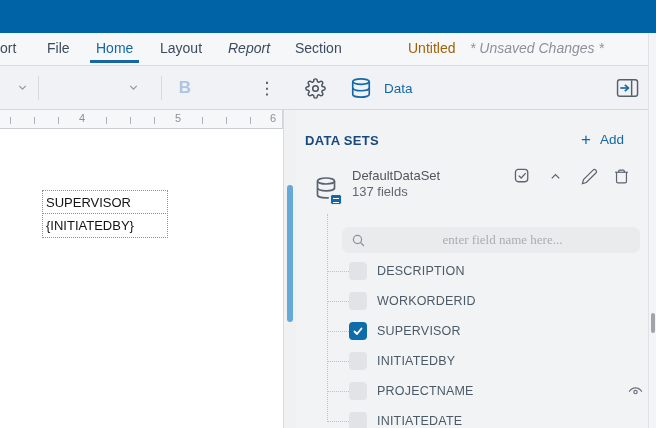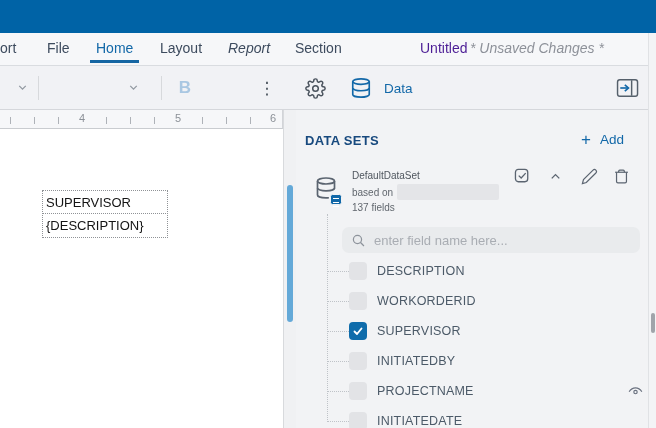--- a/index.html
+++ b/index.html
@@ -9,21 +9,21 @@
 
   
   .topbar { position:absolute; left:0; top:0; width:656px; height:33px; background:#0063a6; }
 
   
   .menubar { position:absolute; left:0; top:33px; width:656px; height:33px; background:#f6f7f9;
              border-bottom:1px solid #d9dce0; font-size:14px; color:#3d4b5e; }
   .menu-item { position:absolute; top:7px; cursor:default; white-space:nowrap; }
   .menu-item.active { color:#1268a8; }
   .menu-item.active::after { content:""; position:absolute; left:-6px; right:-6px; bottom:-7px; height:3px; background:#1566a3; }
-  .doc-title { position:absolute; top:7px; left:420px; color:#4c1d95; }
+  .doc-title { position:absolute; top:7px; left:408px; color:#a16207; }
   .unsaved { position:absolute; top:7px; left:470px; color:#8d9199; font-style:italic; }
 
   
   .toolbar { position:absolute; left:0; top:66px; width:656px; height:44px; background:#f1f2f5;
              border-bottom:1px solid #d5d7db; }
   .tb { position:absolute; display:flex; align-items:center; justify-content:center; }
   .tb-divider { position:absolute; top:10px; width:1px; height:24px; background:#d7d9dc; }
   .bold-btn { left:175px; top:10px; width:20px; height:24px; font-weight:bold; font-size:17px; color:#a9c7e2; }
   .overflow-btn { left:258px; top:9px; width:18px; height:26px; font-size:17px; color:#49525c; letter-spacing:0; }
   .gear-btn { left:303px; top:10px; width:24px; height:24px; }
@@ -52,29 +52,29 @@
   .panel-title { position:absolute; left:9px; top:23px; font-size:13px; font-weight:bold; color:#17497e; letter-spacing:.3px; }
   .add-btn { position:absolute; right:24px; top:21px; display:flex; align-items:center; gap:9px; color:#1268a8; cursor:pointer; }
   .add-plus { font-size:17px; line-height:17px; }
   .add-label { font-size:13.5px; }
 
   .dataset { position:absolute; left:0; top:56px; width:352px; height:60px; }
   .ds-icon { position:absolute; left:19px; top:10px; width:26px; height:30px; }
   .ds-badge { position:absolute; right:-1px; bottom:1px; width:12px; height:11px; background:#1268a8; border-radius:2.5px;
               border:1px solid #f2f3f5; }
   .ds-badge i { display:block; height:1.5px; background:#fff; margin:2.5px 2px 0 2px; }
-  .ds-text { position:absolute; left:56px; top:2px; font-size:10px; color:#61676e; line-height:15.5px; }
+  .ds-text { position:absolute; left:56px; top:2px; font-size:13px; color:#61676e; line-height:15.5px; }
   .ds-name { color:#4f565e; }
   .redacted { display:inline-block; width:102px; height:16px; background:#e4e5e8; border-radius:2px; vertical-align:-4px; margin-left:4px; }
   .ds-act { position:absolute; width:20px; height:20px; top:0; display:flex; align-items:center; justify-content:center; cursor:pointer; }
 
   .search-box { position:absolute; left:46px; top:117px; width:298px; height:26px; background:#e9ebed; border-radius:7px;
                 display:flex; align-items:center; padding:0 9px; gap:8px; }
   .search-box input { flex:1; border:none; outline:none; background:transparent; font-size:13px; color:#3a4048;
-                      font-family:Liberation Sans, sans-serif; }
+                      font-family:Liberation Serif, serif;text-align:center; }
   .search-box input::placeholder { color:#a9adb3; }
 
   .tree-line { position:absolute; left:31px; top:104px; height:208px; width:0; border-left:1px dotted #bfc3c8; }
 
   .fields { position:absolute; left:0; top:146px; width:352px; }
   .field-row { position:relative; height:30px; display:flex; align-items:center; }
   .connector { position:absolute; left:31px; top:50%; width:22px; height:0; border-top:1px dotted #bfc3c8; }
   .checkbox { position:relative; margin-left:53px; width:18px; height:18px; border-radius:4px; background:#e2e3e6;
               flex:none; display:flex; align-items:center; justify-content:center; cursor:pointer; }
   .checkbox.checked { background:#0f6cab; }
@@ -151,21 +151,21 @@
       <span class="tick" style="left: 202px;"></span>
       <span class="tick" style="left: 226px;"></span>
       <span class="tick" style="left: 250px;"></span>
       <span class="num" style="left: 82px;">4</span>
       <span class="num" style="left: 178px;">5</span>
       <span class="num" style="left: 273px;">6</span>
     </div>
 
   <div class="canvas">
     <div class="textbox tb1">SUPERVISOR</div>
-    <div class="textbox tb2">{DESCRIPTION}</div>
+    <div class="textbox tb2">{INITIATEDBY}</div>
   </div>
 
   <div class="canvas-scroll">
     <div class="thumb"></div>
   </div>
 
   <div class="panel">
     <div class="panel-title">DATA SETS</div>
     <div class="add-btn">
       <span class="add-plus">+</span>
@@ -181,23 +181,20 @@
           <path d="M19.5 4.5v7.5"></path>
         </svg>
         <span class="ds-badge">
             <i></i>
             <i></i>
             <i></i>
           </span>
       </span>
       <div class="ds-text">
         <div class="ds-name">DefaultDataSet</div>
-        <div>
-          <span>based on</span><span class="redacted"></span>
-        </div>
         <div>137 fields</div>
       </div>
       <span class="ds-act" style="left:216px">
         <svg width="18" height="18" viewBox="0 0 22 22" fill="none" stroke="#5b6470" stroke-width="1.6">
           <rect x="3" y="3" width="15" height="15" rx="3.5"></rect>
           <polyline points="7 10.5 10 13.5 15.5 7.5"></polyline>
         </svg>
       </span>
       <span class="ds-act" style="left:249px">
         <svg width="15" height="15" viewBox="0 0 24 24" fill="none" stroke="#5b6470" stroke-width="2.2">

